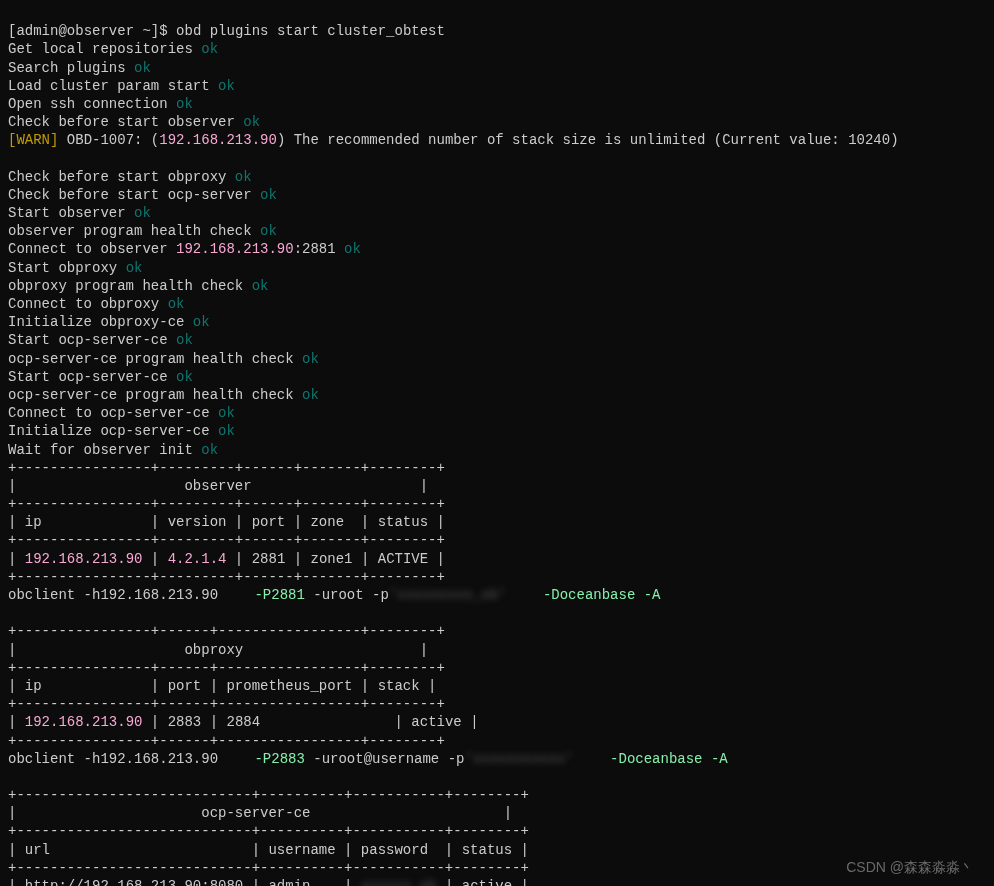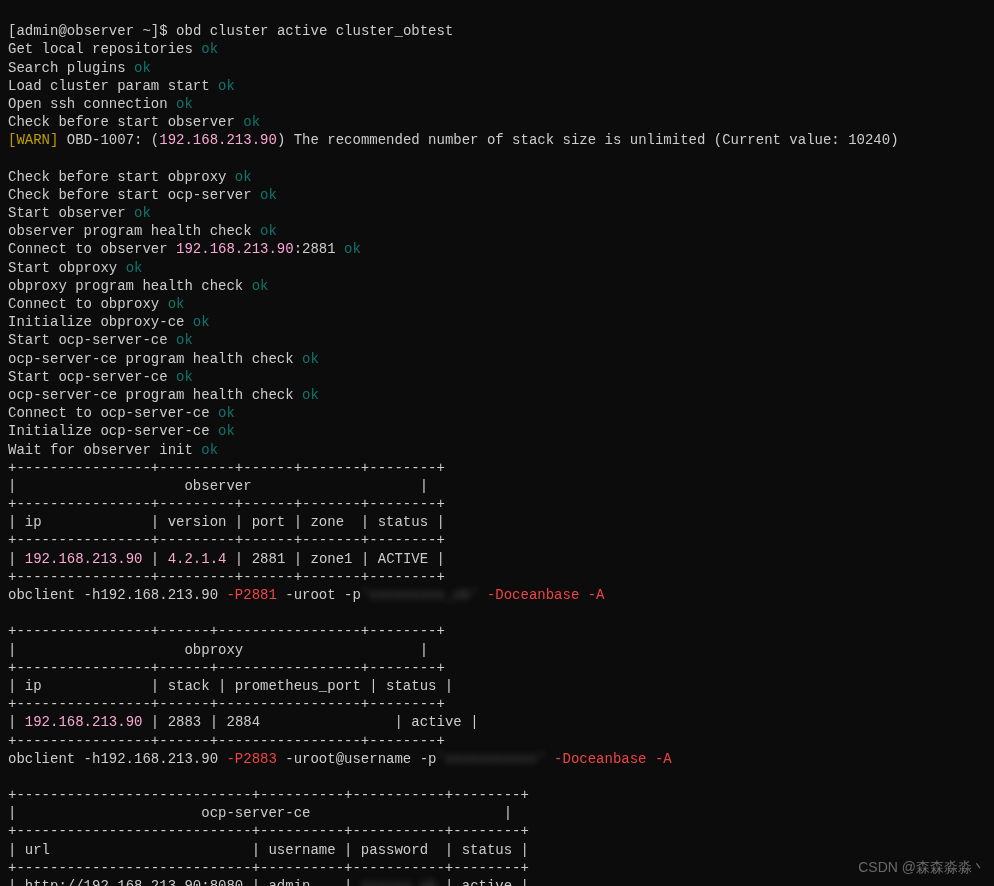--- a/index.html
+++ b/index.html
@@ -12,42 +12,42 @@
     line-height: 1.3;
     width: 994px;
     height: 886px;
     overflow: hidden;
   }
   .term {
     padding: 4px 8px;
     white-space: pre;
   }
   .green { color: #0f766e; }
-  .cyan  { color: #ef4444; }
+  .cyan  { color: #86efac; margin-left: 28px; }
   .mag   { color: #f9a8d4; }
   .yel   { color: #c19c00; text-align: right; }
   .white { color: #cccccc; }
   .url   { text-decoration: underline; color: #cccccc; }
   .blur  { color:#555; filter: blur(3px); }
   .watermark {
     position: fixed;
-    right: 8px;
+    right: 20px;
     bottom: 10px;
     color: #9c9c9c;
     font-family: sans-serif;
     font-size: 14px;
     opacity: 0.65;
     pointer-events: none;
   }
 </style>
 </head>
 <body>
 
 <div class="term">
-<span class="white">[<span>admin</span>@<span>observer</span> <span>~</span>]<span>$</span> </span><span class="white">obd cluster active cluster_obtest</span>
+<span class="white">[<span>admin</span>@<span>observer</span> <span>~</span>]<span>$</span> </span><span class="white">obd plugins start cluster_obtest</span>
 <span class="white">Get local repositories</span> <span class="green">ok</span>
 <span class="white">Search plugins</span> <span class="green">ok</span>
 <span class="white">Load cluster param start</span> <span class="green">ok</span>
 <span class="white">Open ssh connection</span> <span class="green">ok</span>
 <span class="white">Check before start observer</span> <span class="green">ok</span>
 <span class="yel">[WARN]</span><span class="white"> OBD-1007: (</span><span class="mag">192.168.213.90</span><span class="white">) The recommended number of stack size is unlimited (Current value: 10240)</span>
 
 <span class="white">Check before start obproxy</span> <span class="green">ok</span>
 <span class="white">Check before start ocp-server</span> <span class="green">ok</span>
 <span class="white">Start observer</span> <span class="green">ok</span>
@@ -69,21 +69,21 @@
 <span class="white">+----------------+---------+------+-------+--------+</span>
 <span class="white">| ip             | version | port | zone  | status |</span>
 <span class="white">+----------------+---------+------+-------+--------+</span>
 <span>| <span class="mag">192.168.213.90</span> | <span class="mag">4.2.1.4</span> | <span>2881</span> | <span>zone1</span> | <span>ACTIVE</span> |</span>
 <span class="white">+----------------+---------+------+-------+--------+</span>
 <span><span class="white">obclient -h192.168.213.90 </span><span class="cyan">-P2881 </span><span class="white">-uroot -p</span><span class="blur">'xxxxxxxxx_ob'</span><span class="cyan"> -Doceanbase -A</span></span>
 
 <span class="white">+----------------+------+-----------------+--------+</span>
 <span class="white">|                    obproxy                     |</span>
 <span class="white">+----------------+------+-----------------+--------+</span>
-<span class="white">| ip             | stack | prometheus_port | status |</span>
+<span class="white">| ip             | port | prometheus_port | stack |</span>
 <span class="white">+----------------+------+-----------------+--------+</span>
 <span>| <span class="mag">192.168.213.90</span> | <span>2883</span> | <span>2884</span> <span>              </span> | <span>active</span> |</span>
 <span class="white">+----------------+------+-----------------+--------+</span>
 <span><span class="white">obclient -h192.168.213.90 </span><span class="cyan">-P2883 </span><span class="white">-uroot@username -p</span><span class="blur">'xxxxxxxxxxx'</span><span class="cyan"> -Doceanbase -A</span></span>
 
 <span class="white">+----------------------------+----------+-----------+--------+</span>
 <span class="white">|                      ocp-server-ce                       |</span>
 <span class="white">+----------------------------+----------+-----------+--------+</span>
 <span class="white">| url                        | username | password  | status |</span>
 <span class="white">+----------------------------+----------+-----------+--------+</span>

